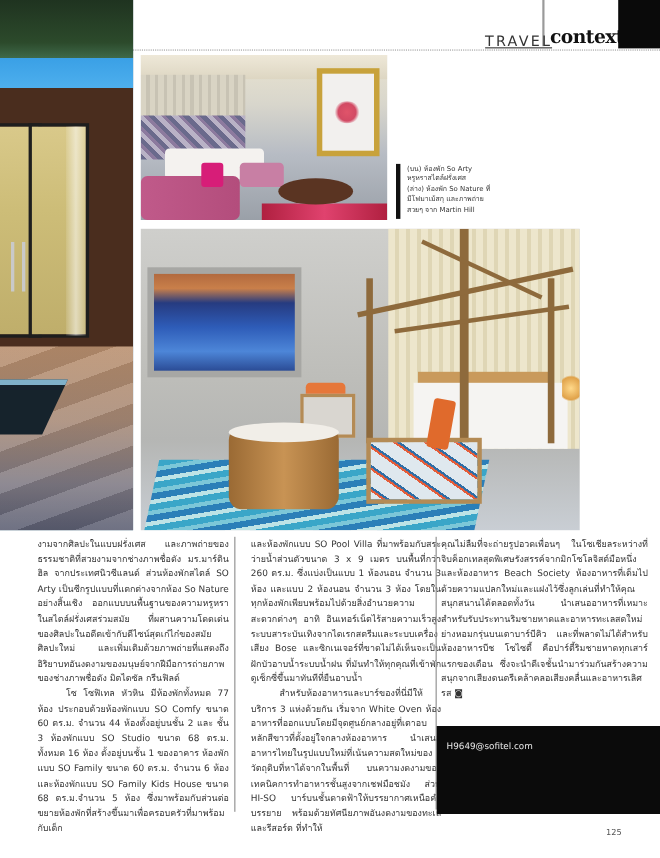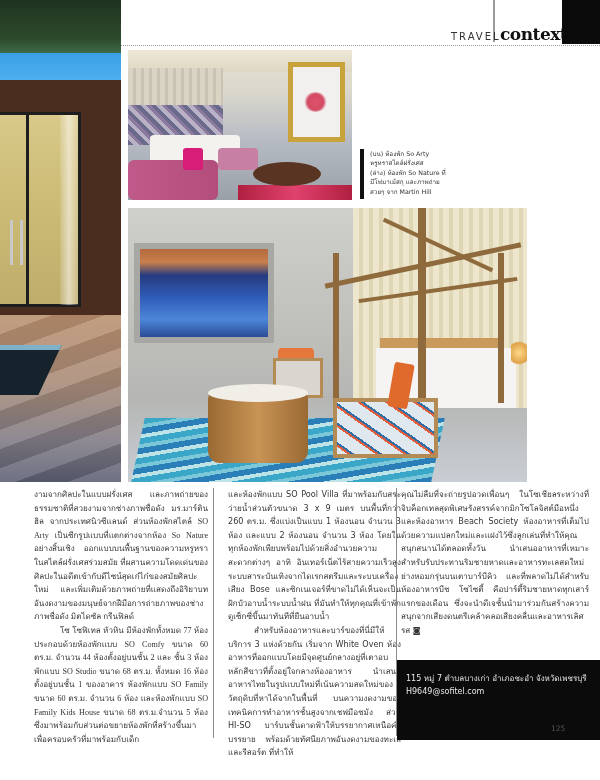--- a/index.html
+++ b/index.html
@@ -2,21 +2,21 @@
 <html><head>
 <meta charset="utf-8">
 <style>
   * { box-sizing: border-box; margin: 0; padding: 0; }
   html, body { width: 600px; height: 780px; background: #ffffff; overflow: hidden; }
   body { position: relative; font-family: "DejaVu Sans", sans-serif; color: #2a2a2a; }
 
   
   .hdr-black { position: absolute; left: 562px; top: 0; width: 38px; height: 44px; background: #0a0a0a; }
   .hdr-vline { position: absolute; left: 493px; top: 0; width: 2px; height: 42px; background: #9a9a9a; }
-  .hdr-travel { position: absolute; left: 451px; top: 31px; font-family: "DejaVu Sans", sans-serif; font-size: 10px; letter-spacing: 2px; color: #333; }
+  .hdr-travel { position: absolute; left: 441px; top: 31px; font-family: "DejaVu Sans", sans-serif; font-size: 13px; letter-spacing: 2px; color: #333; text-decoration: underline; }
   .hdr-context { position: absolute; left: 500px; top: 24px; font-family: "DejaVu Serif", serif; font-weight: bold; font-size: 17px; color: #111; letter-spacing: -0.5px; }
   .hdr-dots { position: absolute; left: 0; top: 45px; width: 600px; height: 0; border-top: 1px dotted #9a9a9a; }
 
   
   .photo { position: absolute; overflow: hidden; }
   .photo-left { left: 0; top: 0; width: 121px; height: 482px;
     background:
       linear-gradient(180deg, #1f3320 0%, #2c4a2b 8%, #3f6a4a 11%, transparent 11%),
       linear-gradient(180deg, transparent 11%, #3aa0e6 11%, #4fb0ee 17%, transparent 17%),
       linear-gradient(180deg, #0d3a5a 0%, #0d3a5a 100%);
@@ -67,35 +67,35 @@
   .pb-cushion { position: absolute; left: 263px; top: 155px; width: 20px; height: 45px; background: #e06a2c; border-radius: 3px; transform: rotate(10deg); }
   .pb-chair { position: absolute; left: 145px; top: 150px; width: 50px; height: 40px; background: #d9d6d0; border: 3px solid #b48b55; }
   .pb-chair-pillow { position: absolute; left: 150px; top: 140px; width: 36px; height: 22px; background: #e6773a; border-radius: 4px; }
 
   
   .caption { position: absolute; left: 360px; top: 149px; width: 135px; height: 50px; border-left: 4px solid #111; padding-left: 6px; }
   .caption-line { display: block; font-size: 6.3px; line-height: 9.4px; color: #333; white-space: nowrap; }
 
   
   .col { position: absolute; top: 488px; font-size: 8.1px; line-height: 13.6px; color: #333; text-align: justify; }
-  .col-1 { left: 34px; width: 174px; font-family: Liberation Serif, serif; }
+  .col-1 { left: 34px; width: 174px; }
   .col-2 { left: 228px; width: 173px; }
   .col-3 { left: 401px; width: 188px; }
   .col p { margin: 0; }
   .col .indent { text-indent: 26px; }
   .divider { position: absolute; top: 488px; width: 1px; height: 250px; background: #8a8a8a; }
   .divider.d1 { left: 213px; }
   .divider.d2 { left: 396px; height: 248px; }
 
   
   .infobox { position: absolute; left: 397px; top: 660px; width: 203px; height: 80px; background: #0b0b0b; padding: 12px 0 0 9px; }
   .info-line { display: block; font-size: 8px; line-height: 13.3px; color: #e8e8e8; white-space: nowrap; }
   .info-line.name { font-weight: bold; }
 
-  .page-num { position: absolute; left: 551px; top: 724px; font-size: 7.5px; color: #555; }
+  .page-num { position: absolute; left: 551px; top: 752px; font-size: 7.5px; color: #555; }
 </style>
 </head>
 <body>
 
 <div class="hdr-vline"></div>
 <span class="hdr-travel">TRAVEL</span>
 <span class="hdr-context">context</span>
 <div class="hdr-black"></div>
 <div class="hdr-dots"></div>
 
@@ -164,17 +164,16 @@
 <div class="col col-2">
   <p>และห้องพักแบบ SO Pool Villa ที่มาพร้อมกับสระว่ายน้ำส่วนตัวขนาด 3 x 9 เมตร บนพื้นที่กว่า 260 ตร.ม. ซึ่งแบ่งเป็นแบบ 1 ห้องนอน จำนวน 3 ห้อง และแบบ 2 ห้องนอน จำนวน 3 ห้อง โดยในทุกห้องพักเพียบพร้อมไปด้วยสิ่งอำนวยความสะดวกต่างๆ อาทิ อินเทอร์เน็ตไร้สายความเร็วสูง ระบบสาระบันเทิงจากไดเรกสตรีมและระบบเครื่องเสียง Bose และซิกเนเจอร์ที่ขาดไม่ได้เห็นจะเป็นฝักบัวอาบน้ำระบบน้ำฝน ที่มันทำให้ทุกคุณที่เข้าพักดูเซ็กซี่ขึ้นมาทันทีที่ยืนอาบน้ำ</p>
   <p class="indent">สำหรับห้องอาหารและบาร์ของที่นี่มีให้บริการ 3 แห่งด้วยกัน เริ่มจาก White Oven ห้องอาหารที่ออกแบบโดยมีจุดศูนย์กลางอยู่ที่เตาอบหลักสีขาวที่ตั้งอยู่ใจกลางห้องอาหาร นำเสนออาหารไทยในรูปแบบใหม่ที่เน้นความสดใหม่ของวัตถุดิบที่หาได้จากในพื้นที่ บนความงดงามของเทคนิคการทำอาหารชั้นสูงจากเชฟมือชมัง ส่วน HI-SO บาร์บนชั้นดาดฟ้าให้บรรยากาศเหนือคำบรรยาย พร้อมด้วยทัศนียภาพอันงดงามของทะเลและรีสอร์ต ที่ทำให้</p>
 </div>
 <div class="divider d2"></div>
 <div class="col col-3">
   <p>คุณไม่ลืมที่จะถ่ายรูปอวดเพื่อนๆ ในโซเชียลระหว่างที่จิบค็อกเทลสุดพิเศษรังสรรค์จากมิกโซโลจิสต์มือหนึ่ง และห้องอาหาร Beach Society ห้องอาหารที่เต็มไปด้วยความแปลกใหม่และแฝงไว้ซึ่งลูกเล่นที่ทำให้คุณสนุกสนานได้ตลอดทั้งวัน นำเสนออาหารที่เหมาะสำหรับรับประทานริมชายหาดและอาหารทะเลสดใหม่ย่างหอมกรุ่นบนเตาบาร์บีคิว และที่พลาดไม่ได้สำหรับห้องอาหารบีช โซไซตี้ คือปาร์ตี้ริมชายหาดทุกเสาร์แรกของเดือน ซึ่งจะนำดีเจชั้นนำมาร่วมกันสร้างความสนุกจากเสียงดนตรีเคล้าคลอเสียงคลื่นและอาหารเลิศรส ◙</p>
 </div>
 
 <div class="infobox">
-  <span class="info-line">115 หมู่ 7 ตำบลบางเก่า อำเภอชะอำ จังหวัดเพชรบุรี</span>
   <span class="info-line">H9649@sofitel.com</span>
 </div>
 
 <span class="page-num">125</span>
 
 </body></html>

